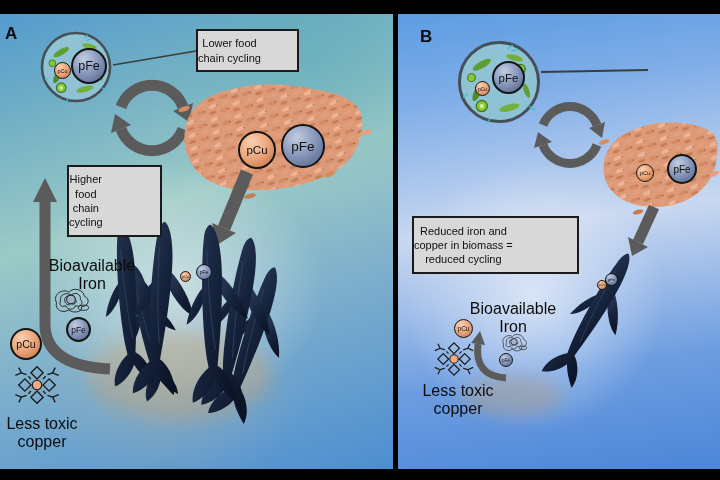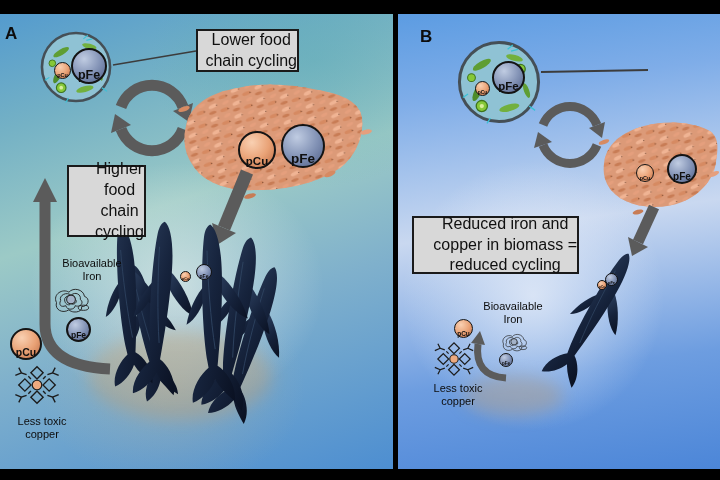--- a/index.html
+++ b/index.html
@@ -12,25 +12,25 @@
       radial-gradient(ellipse 45% 30% at 44% 82%, rgba(214,190,148,0.28), rgba(214,190,148,0) 75%),
       radial-gradient(ellipse 60% 40% at 80% 10%, rgba(90,170,180,0.45), rgba(90,170,180,0) 70%),
       linear-gradient(162deg, var(--panel_a_sea_top,#549bce) 0%, #74b1c5 20%, var(--panel_a_sea_mid,#9ccac6) 42%, #7fb0cc 64%, var(--panel_a_sea_bottom,#4d8ed1) 100%);}
   .panel-b{left:398px;width:322px;
     background:
       radial-gradient(ellipse 55% 40% at 42% 62%, rgba(236,241,250,0.75), rgba(236,241,250,0) 74%),
       linear-gradient(172deg, var(--panel_b_sea_top,#5c9ce2) 0%, #7fade8 18%, var(--panel_b_sea_mid,#c9d8f0) 46%, #6d9de0 76%, var(--panel_b_sea_bottom,#4c86d8) 100%);}
   .art{position:absolute;left:0;top:0;width:100%;height:100%;}
   .panel-letter{position:absolute;font-size:17px;font-weight:bold;color:#0d0d0d;z-index:5;}
   .infobox{position:absolute;background:var(--box_bg,#d8d8d8);border:2px solid var(--box_border,#1a1a1a);
-    color:#101010;font-size:16px;line-height:1.3;text-align:center;display:flex;align-items:center;justify-content:flex-end;z-index:4;}
+    color:#101010;font-size:11px;line-height:1.3;text-align:center;display:flex;align-items:center;justify-content:flex-start;z-index:4;}
   .infobox span{white-space:pre-line;}
-  .anno{position:absolute;color:#0c0c0c;font-size:11px;line-height:1.15;text-align:center;white-space:pre-line;z-index:4;}
-  .sphere{position:absolute;border-radius:50%;border:2px solid #141414;display:flex;align-items:flex-end;justify-content:center;
-    font-weight:bold;color:#101010;z-index:3;letter-spacing:0;}
+  .anno{position:absolute;color:#0c0c0c;font-size:16px;line-height:1.15;text-align:center;white-space:pre-line;z-index:4;}
+  .sphere{position:absolute;border-radius:50%;border:2px solid #141414;display:flex;align-items:center;justify-content:center;
+    font-weight:normal;color:#101010;z-index:3;letter-spacing:0;}
   .sphere.sm{border-width:1px;}
   .sphere.fe{background:radial-gradient(circle at 35% 28%, #c0ccE2, #8headr 0, #8393b6 52%, #54648c 96%);
     background:radial-gradient(circle at 35% 28%, #c0cce2, #8393b6 52%, #54648c 96%);}
   .sphere.cu{background:radial-gradient(circle at 35% 28%, #f9d0b2, #e9a276 52%, #c07048 96%);}
 </style>
 </head>
 <body>
 
 <svg width="0" height="0" style="position:absolute" aria-hidden="true">
   <defs>
@@ -134,21 +134,21 @@
       <use href="#cellSym" x="39" y="16" width="74" height="74"></use>
       <use href="#scribSym" x="50" y="272" width="42" height="29"></use>
       <use href="#porphSym" x="11" y="345" width="52" height="52"></use>
     </svg>
 
     <div class="panel-letter" style="left:5px;top:10px;">A</div>
     <div class="infobox" style="left:196px;top:15px;width:103px;height:43px;">
         <span>Lower food
 chain cycling</span>
       </div>
-    <div class="infobox" style="left:67px;top:151px;width:79px;height:72px;">
+    <div class="infobox" style="left:67px;top:151px;width:95px;height:72px;">
         <span>Higher
 food
 chain
 cycling</span>
       </div>
     <div class="anno" style="left:40px;top:243px;width:104px;">Bioavailable
 Iron</div>
     <div class="anno" style="left:2px;top:401px;width:80px;">Less toxic
 copper</div>
 

